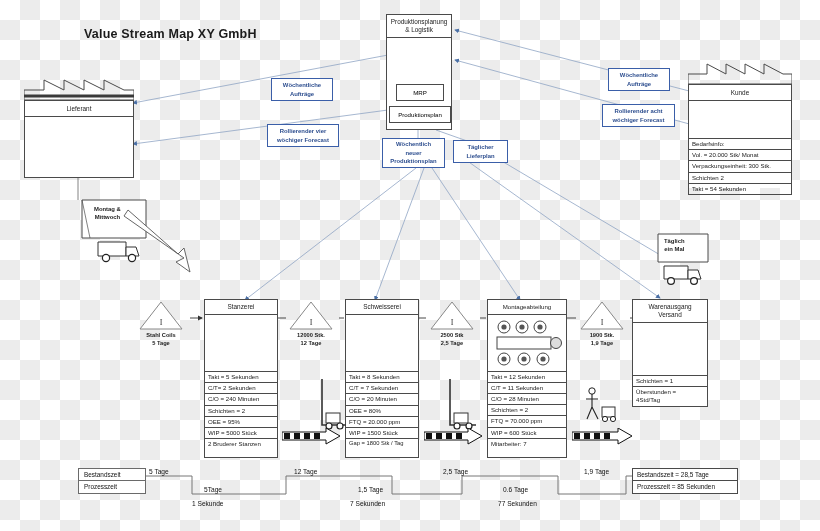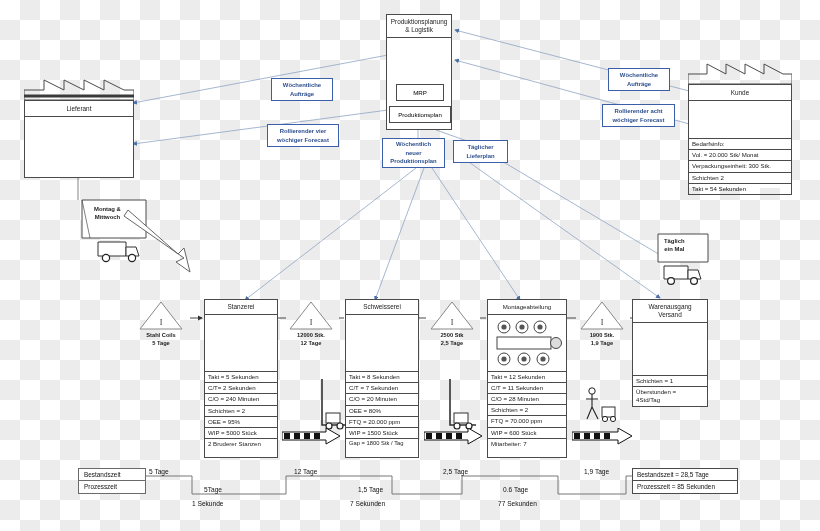--- a/index.html
+++ b/index.html
@@ -106,20 +106,21 @@
   <path d="M466,160 L660,298" stroke="#8fa4c4" stroke-width="0.8" fill="none" marker-end="url(#ah)"></path>
   <path d="M436,130 L470,142" stroke="#8fa4c4" stroke-width="0.8" fill="none"></path>
 
   <path d="M78,178 L78,200" stroke="#666" stroke-width="0.8" fill="none"></path>
 
   <path d="M500,160 L672,262" stroke="#8fa4c4" stroke-width="0.8" fill="none"></path>
 </svg>
 
 <div id="stage">
 
+  <div class="title">Value Stream Map XY GmbH</div>
 
   <div class="box" style="left:386px;top:14px;width:66px;height:116px;">
     <div class="bx-title" style="white-space:pre-line;">Produktionsplanung
 &amp; Logistik</div>
     <div style="position:relative;height:85px;">
       <div style="position:absolute;left:9px;top:46px;width:46px;height:15px;border:1px solid #4a4a4a;
                   font-size:6.2px;display:flex;align-items:center;justify-content:center;background:#fff;">
         <span>MRP</span>
       </div>
       <div style="position:absolute;left:2px;top:68px;width:60px;height:15px;border:1px solid #4a4a4a;

